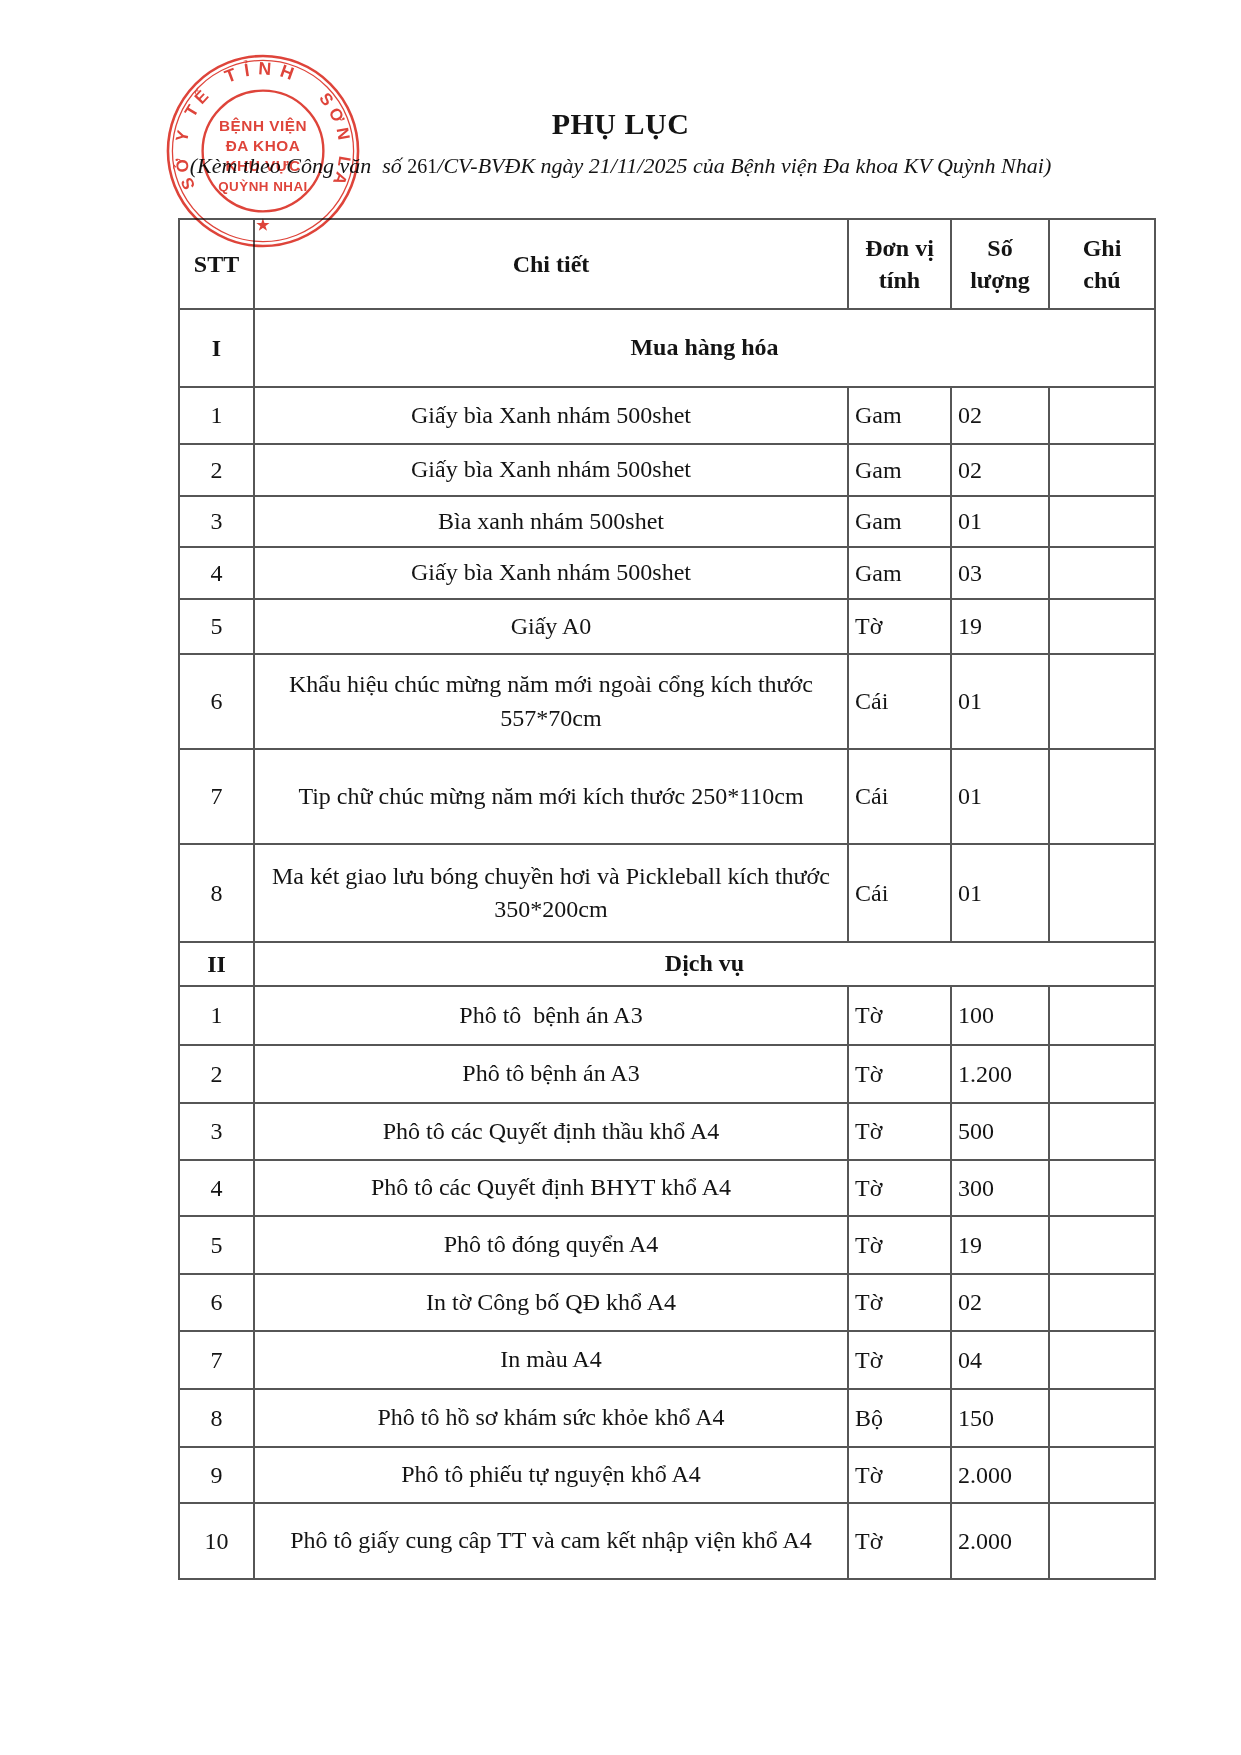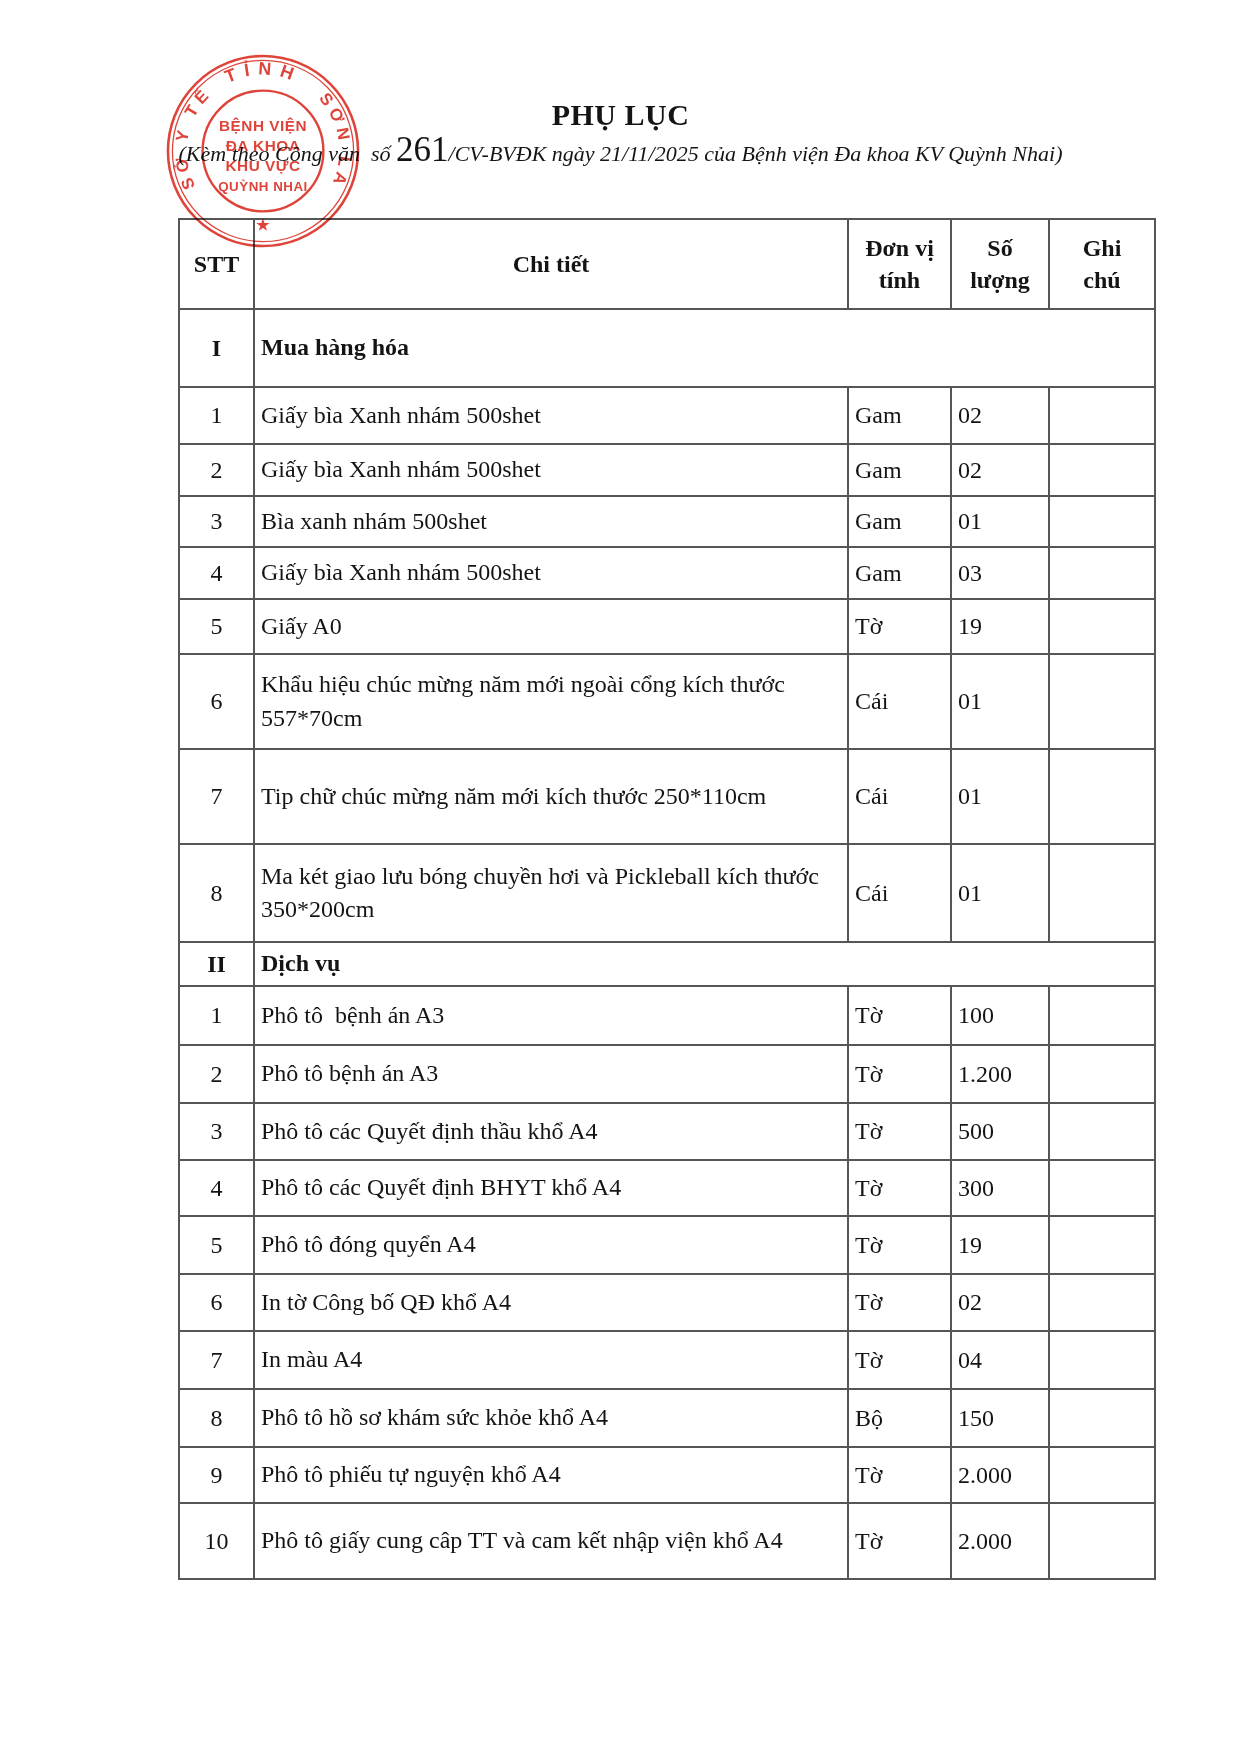--- a/index.html
+++ b/index.html
@@ -11,31 +11,31 @@
     font-family:"Liberation Serif", serif;
     color:#141414;
     overflow:hidden;
   }
   
   .title-block{
     position:absolute;top:98px;left:0;width:1241px;
     text-align:center;
   }
   .doc-title{
-    margin:0;
+    margin:9px;
     font-size:30px;font-weight:bold;letter-spacing:.5px;
     line-height:34px;
   }
   .doc-subtitle{
     margin:2px 0 0 0;
     font-size:22px;font-style:italic;line-height:32px;
     white-space:pre-wrap;
   }
   .doc-subtitle .doc-number{
-    font-style:normal;font-size:35px;
+    font-style:normal;font-size:20px;
   }
   
   .stamp{
     position:absolute;left:164px;top:52px;width:198px;height:198px;
     mix-blend-mode:multiply;opacity:.93;z-index:5;
     pointer-events:none;
   }
   .stamp text{
     font-family:"Liberation Sans", sans-serif;
     font-weight:bold;
@@ -53,21 +53,21 @@
     padding:2px 6px;
     overflow:hidden;
   }
   .appendix th{
     font-weight:bold;text-align:center;
     white-space:pre-line;
     height:84px;line-height:1.35;
   }
   .c-stt{text-align:center;}
   .c-detail{
-    text-align:left;padding-left:13px;padding-right:12px;
+    text-align:center;padding-left:13px;padding-right:12px;
     line-height:1.38;white-space:pre-wrap;margin-left:8px;
   }
   .c-unit,.c-qty,.c-note{}
   .bold{font-weight:bold;}
 </style>
 </head>
 <body>
 
 <div class="page">
 

